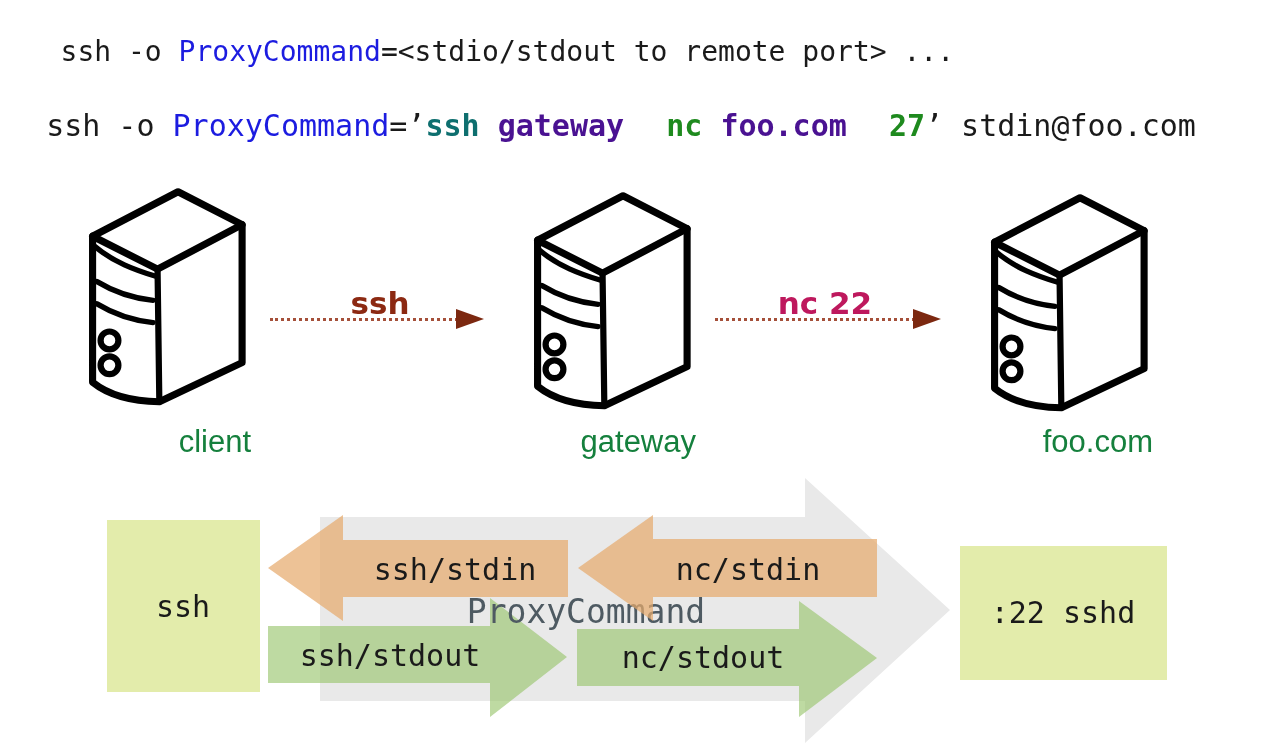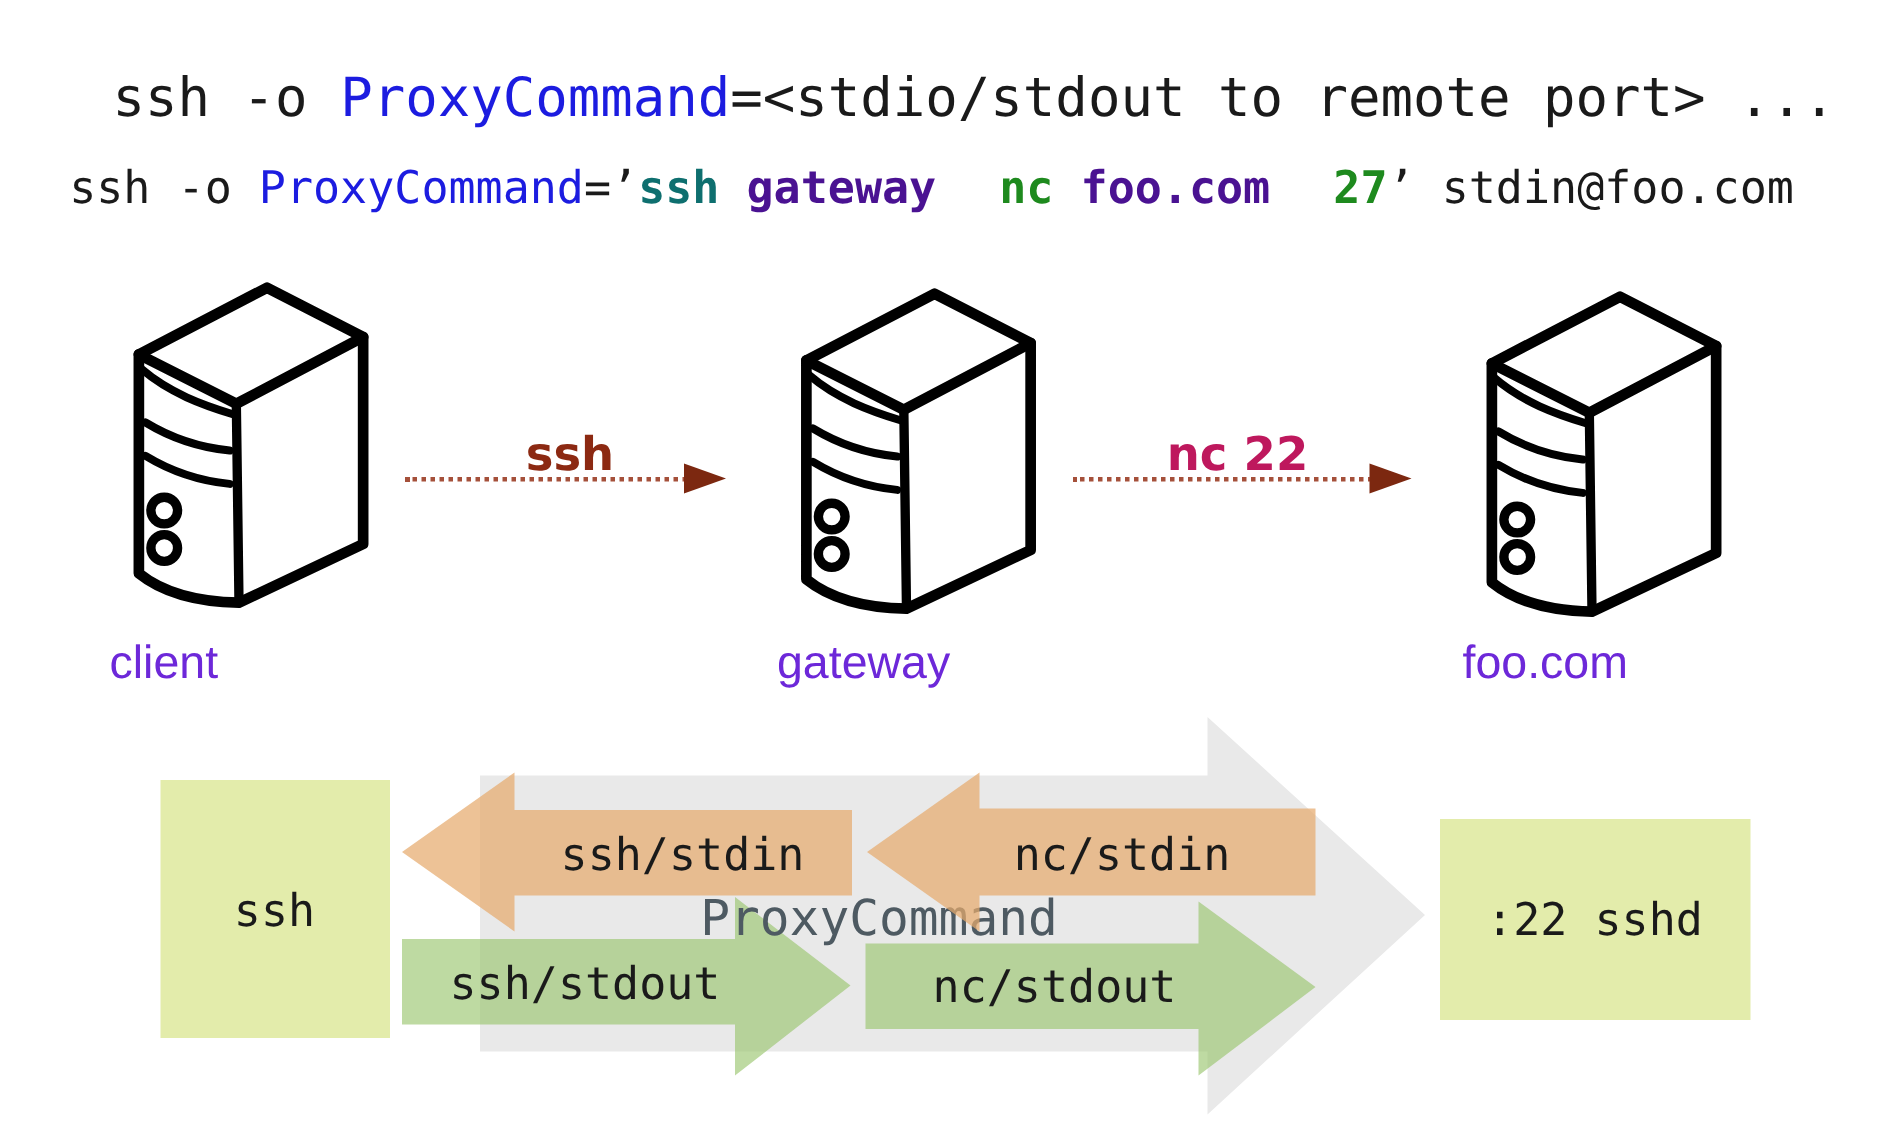--- a/index.html
+++ b/index.html
@@ -1,32 +1,32 @@
 <!DOCTYPE html>
 <html><head>
 <meta charset="utf-8">
 <style>
   html,body{margin:0;padding:0;background:#ffffff;}
   body{width:1268px;height:749px;position:relative;overflow:hidden;
        font-family:"DejaVu Sans Mono","Liberation Mono",monospace;}
   .abs{position:absolute;}
   
   .cmd{white-space:pre;color:#1a1a1a;line-height:1.1;}
-  .cmd-title{left:10px;top:6px;font-size:36px;}
+  .cmd-title{left:10px;top:6px;font-size:28px;}
   .cmd-example{left:10px;top:76px;font-size:30px;}
   .tk-plain{color:#1a1a1a;}
   .tk-blue{color:#1c1ce0;}
   .tk-teal{color:#0e6f6f;font-weight:bold;}
   .tk-purple{color:#4a1292;font-weight:bold;}
   .tk-green{color:#1e8a1e;font-weight:bold;margin-left:24px;}
   
   .server{width:178px;height:250px;}
-  .server-label{top:424px;width:178px;text-align:left;
+  .server-label{top:424px;width:178px;text-align:right;
       font-family:"Liberation Sans","DejaVu Sans",sans-serif;
-      font-size:31px;color:#6d28d9;}
+      font-size:31px;color:#15803d;}
   
   .dotline{height:0;border-top:3px dotted #a5503a;}
   .dothead{width:0;height:0;border-top:10px solid transparent;
       border-bottom:10px solid transparent;border-left:28px solid #7c2810;}
   .linklabel{font-family:"DejaVu Sans","Liberation Sans",sans-serif;
       font-weight:bold;font-size:31px;text-align:center;}
   .linklabel.ssh{color:#8c2912;}
   .linklabel.nc{color:#be185d;}
   
   svg text{font-family:"DejaVu Sans Mono","Liberation Mono",monospace;}

